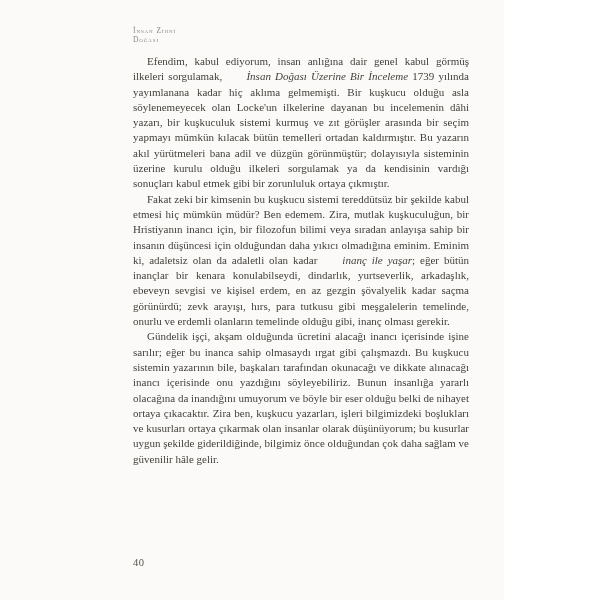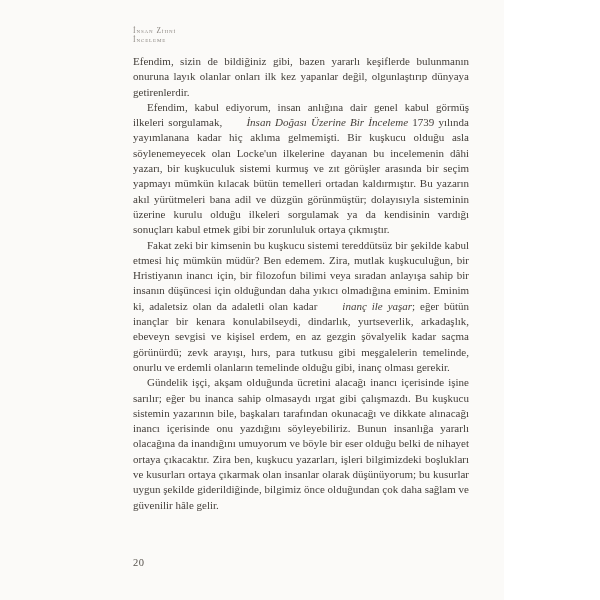--- a/index.html
+++ b/index.html
@@ -53,25 +53,24 @@
     color: #57524c;
   }
 </style>
 </head>
 <body>
 
 <div class="page">
 
   <div class="running-head">
     <div>İnsan Zihni</div>
-    <div>İnceleme</div>
+    <div>Doğası</div>
   </div>
 
   <div class="text-block">
-      <p class=""><span>Efendim, sizin de bildiğiniz gibi, bazen yararlı keşiflerde bulunmanın onuruna layık olanlar onları ilk kez yapanlar değil, olgunlaştırıp dünyaya getirenlerdir.</span></p>
       <p class="indent"><span>Efendim, kabul ediyorum, insan anlığına dair genel kabul görmüş ilkeleri sorgulamak, </span><em>İnsan Doğası Üzerine Bir İnceleme</em><span> 1739 yılında yayımlanana kadar hiç aklıma gelmemişti. Bir kuşkucu olduğu asla söylenemeyecek olan Locke'un ilkelerine dayanan bu incelemenin dâhi yazarı, bir kuşkuculuk sistemi kurmuş ve zıt görüşler arasında bir seçim yapmayı mümkün kılacak bütün temelleri ortadan kaldırmıştır. Bu yazarın akıl yürütmeleri bana adil ve düzgün görünmüştür; dolayısıyla sisteminin üzerine kurulu olduğu ilkeleri sorgulamak ya da kendisinin vardığı sonuçları kabul etmek gibi bir zorunluluk ortaya çıkmıştır.</span></p>
       <p class="indent"><span>Fakat zeki bir kimsenin bu kuşkucu sistemi tereddütsüz bir şekilde kabul etmesi hiç mümkün müdür? Ben edemem. Zira, mutlak kuşkuculuğun, bir Hristiyanın inancı için, bir filozofun bilimi veya sıradan anlayışa sahip bir insanın düşüncesi için olduğundan daha yıkıcı olmadığına eminim. Eminim ki, adaletsiz olan da adaletli olan kadar </span><em>inanç ile yaşar</em><span>; eğer bütün inançlar bir kenara konulabilseydi, dindarlık, yurtseverlik, arkadaşlık, ebeveyn sevgisi ve kişisel erdem, en az gezgin şövalyelik kadar saçma görünürdü; zevk arayışı, hırs, para tutkusu gibi meşgalelerin temelinde, onurlu ve erdemli olanların temelinde olduğu gibi, inanç olması gerekir.</span></p>
       <p class="indent"><span>Gündelik işçi, akşam olduğunda ücretini alacağı inancı içerisinde işine sarılır; eğer bu inanca sahip olmasaydı ırgat gibi çalışmazdı. Bu kuşkucu sistemin yazarının bile, başkaları tarafından okunacağı ve dikkate alınacağı inancı içerisinde onu yazdığını söyleyebiliriz. Bunun insanlığa yararlı olacağına da inandığını umuyorum ve böyle bir eser olduğu belki de nihayet ortaya çıkacaktır. Zira ben, kuşkucu yazarları, işleri bilgimizdeki boşlukları ve kusurları ortaya çıkarmak olan insanlar olarak düşünüyorum; bu kusurlar uygun şekilde giderildiğinde, bilgimiz önce olduğundan çok daha sağlam ve güvenilir hâle gelir.</span></p>
     </div>
 
-  <div class="page-number">20</div>
+  <div class="page-number">40</div>
 
 </div>
 
 </body></html>

